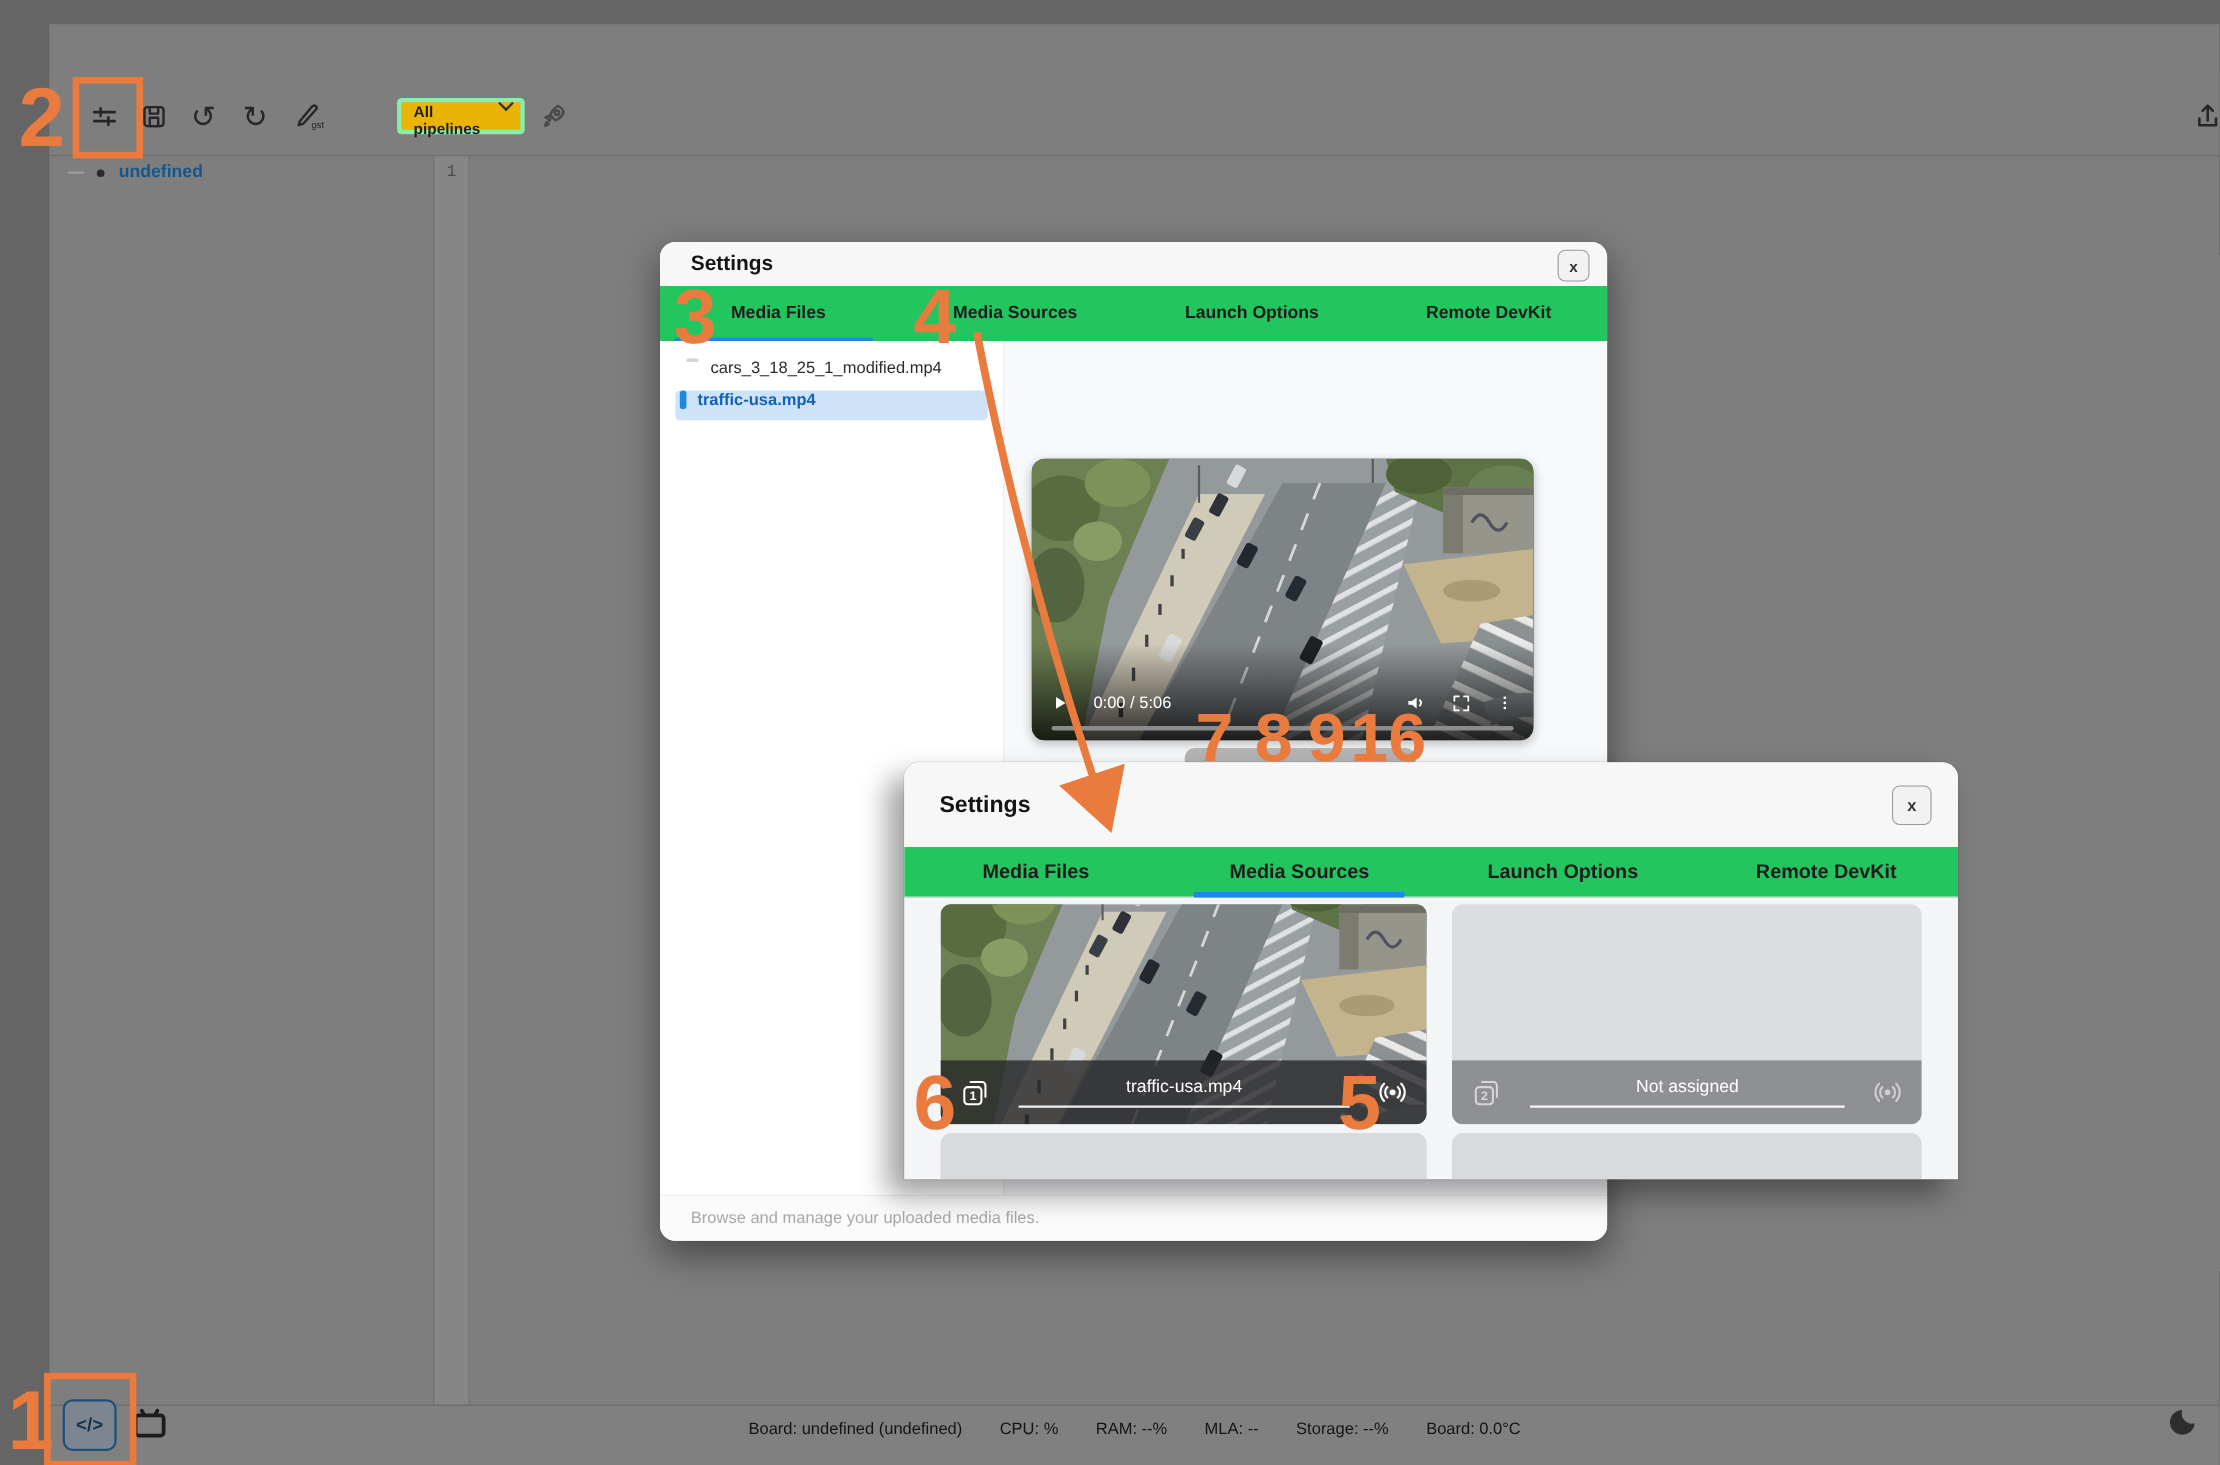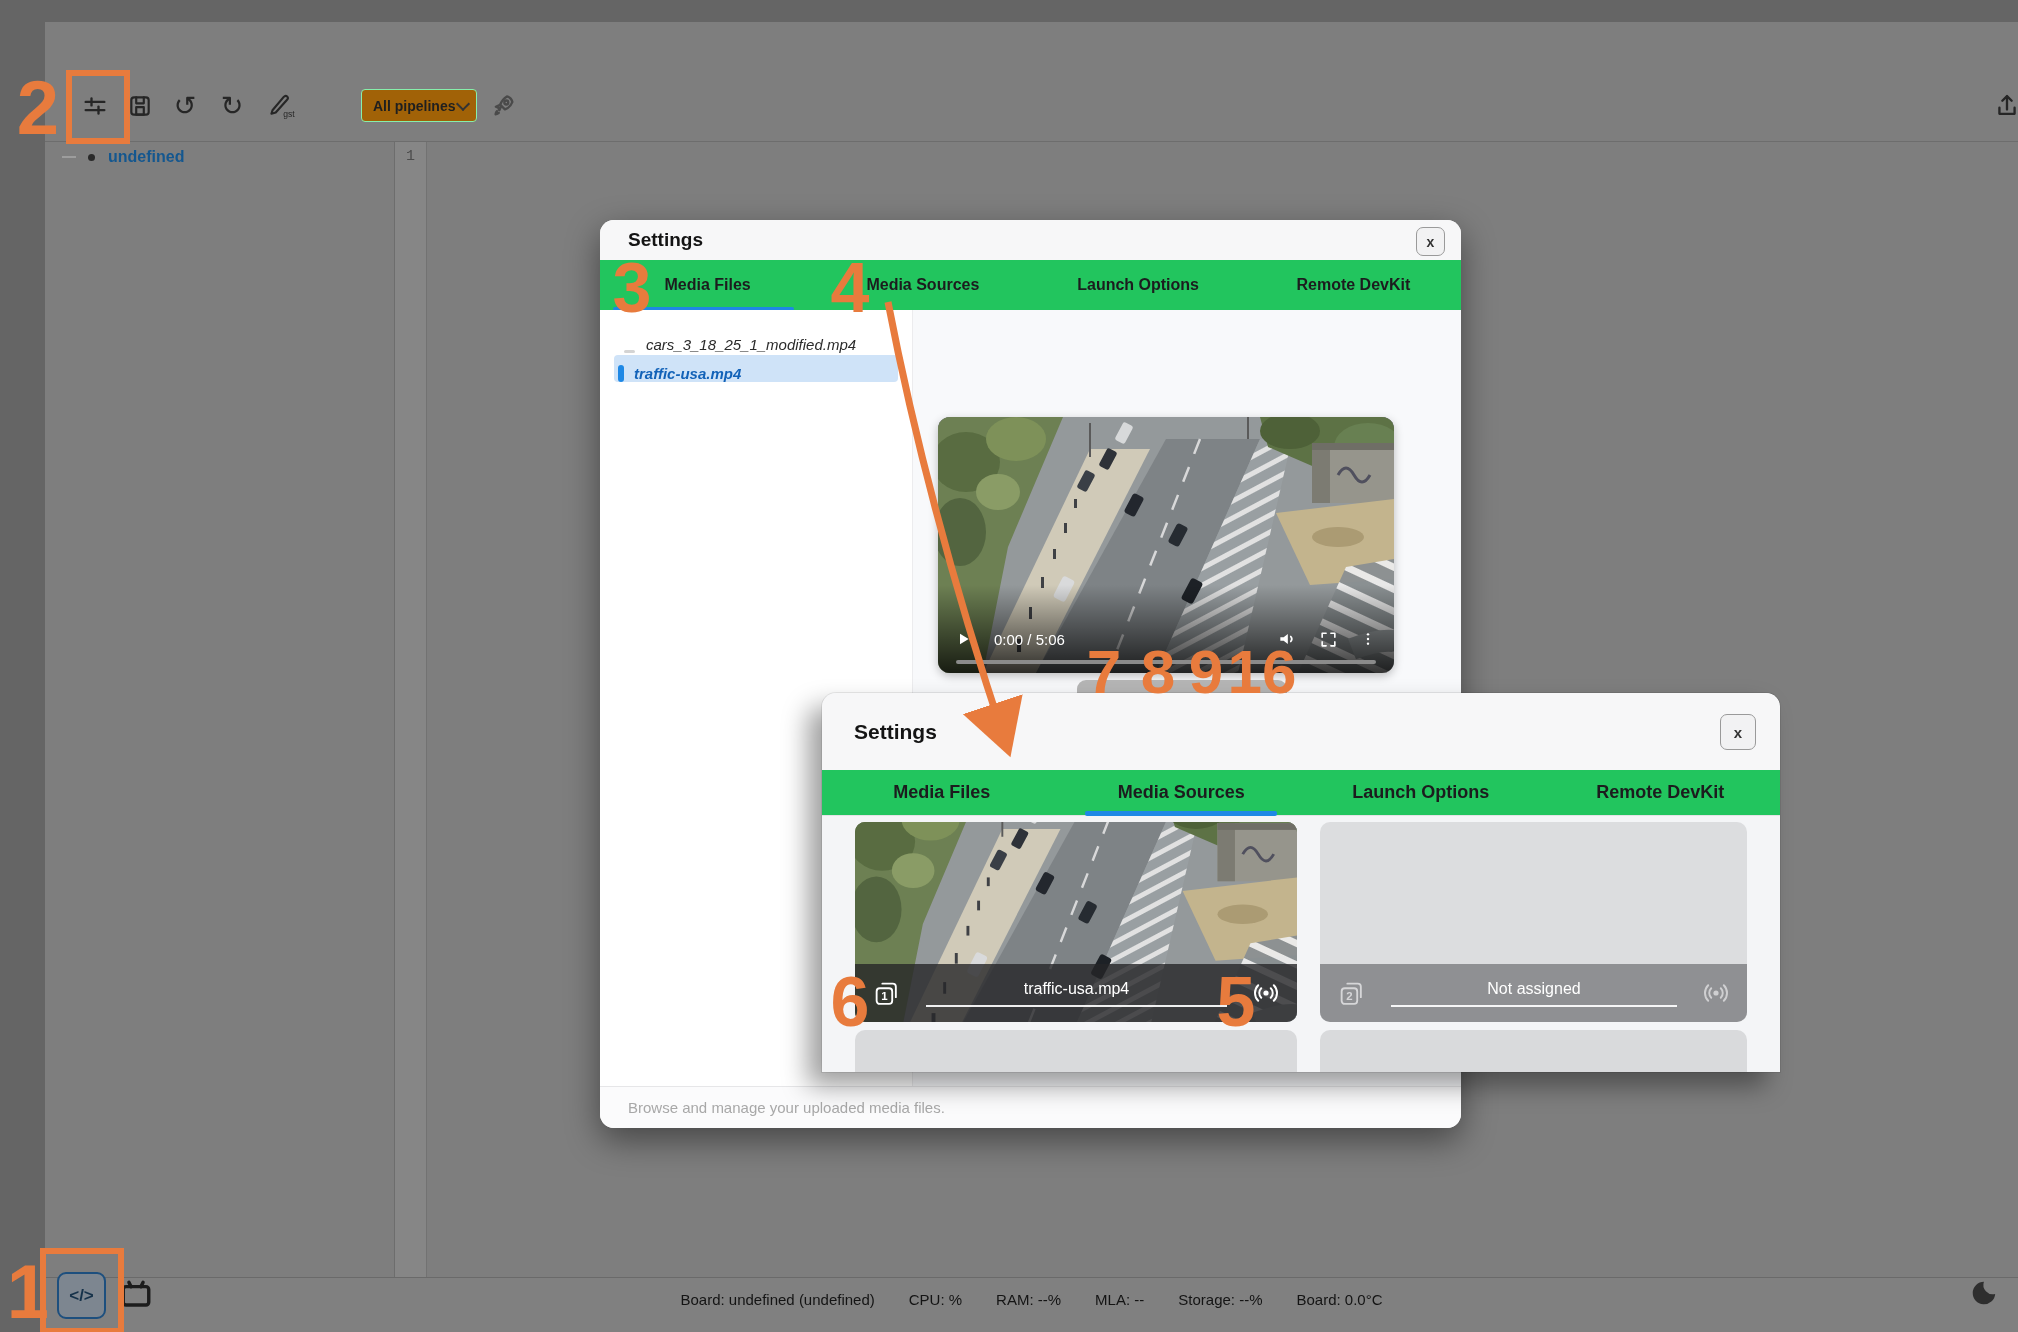--- a/index.html
+++ b/index.html
@@ -8,21 +8,21 @@
   #app{position:absolute;left:45px;top:22px;right:0;bottom:0;background:#7e7e7e;}
   #app-header{position:absolute;left:45px;top:22px;right:0;height:42px;background:#8d8d8d;border-bottom:1px solid #6a6a6a;display:flex;align-items:center;padding-left:16px;}
   .brand{display:flex;align-items:baseline;color:#242424;}
   .brand .sima{font-size:24px;font-weight:400;letter-spacing:.5px;margin-left:8px;color:#2a2a2a;}
   .brand .sup{font-size:10px;font-weight:700;vertical-align:super;position:relative;top:-9px;margin-left:1px;color:#2a2a2a;}
   .brand .prod{font-size:22px;font-weight:700;margin-left:14px;color:#1d1d1d;}
   #toolbar{position:absolute;left:45px;top:65px;right:0;height:76px;background:#7e7e7e;border-bottom:1px solid #6d6d6d;}
   .tbtn{position:absolute;top:24px;width:34px;height:34px;display:flex;align-items:center;justify-content:center;color:#222;}
   .tbtn svg{stroke:#262626;fill:none;stroke-width:2;stroke-linecap:round;stroke-linejoin:round;}
   .glyph-btn{font-size:27px;color:#262626;line-height:1;}
-  #pipeline-select{position:absolute;left:316px;top:24px;width:116px;height:33px;border:1px solid #86efac;border-radius:4px;background:#a16207;display:flex;align-items:center;padding:0 8px 0 11px;box-sizing:border-box;}
+  #pipeline-select{position:absolute;left:316px;top:24px;width:116px;height:33px;border:4px solid #86efac;border-radius:4px;background:#eab308;display:flex;padding:0 8px 0 11px;box-sizing:border-box;}
   #pipeline-select .lbl{font-size:14px;font-weight:700;color:#1f1f1f;flex:1;}
   .chev{width:8px;height:8px;border-right:2px solid #333;border-bottom:2px solid #333;transform:rotate(45deg);margin-top:-4px;}
   
   #side-divider{position:absolute;left:394px;top:142px;width:1px;bottom:55px;background:#6d6d6d;}
   #gutter{position:absolute;left:395px;top:142px;width:31px;bottom:55px;background:#868686;border-right:1px solid #727272;}
   #gutter .ln{display:block;text-align:center;margin-top:6px;font-size:15px;color:#4c4c4c;font-family:"Liberation Mono",monospace;}
   #tree-item{position:absolute;left:62px;top:148px;display:flex;align-items:center;}
   #tree-item .dash{width:14px;height:2px;background:#9d9d9d;margin-right:12px;}
   #tree-item .dot{width:7px;height:7px;border-radius:50%;background:#2a2a2a;margin-right:13px;}
   #tree-item .lbl{font-size:16px;font-weight:700;color:#14578f;}
@@ -44,21 +44,21 @@
   
   #dlg1{position:absolute;left:600px;top:220px;width:861px;height:908px;z-index:10;}
   #dlg1 .dlg-header{height:40px;padding-left:28px;}
   #dlg1 .dlg-title{font-size:19px;}
   #dlg1 .close-btn{right:16px;top:7px;width:27px;height:27px;}
   #dlg1 .tabs{top:40px;height:50px;}
   #dlg1 .tab{font-size:16px;font-weight:700;}
   #dlg1 .tab .underline{height:4px;}
   #dlg1-body{position:absolute;left:0;right:0;top:90px;bottom:41px;background:#f8f9fb;}
   #file-panel{position:absolute;left:0;top:0;bottom:0;width:312px;background:#ffffff;border-right:1px solid #ececee;}
-  .file-row{display:flex;align-items:flex-end;height:27px;margin:2px 14px 0 14px;border-radius:4px;font-size:15px;color:#2b2b2b;padding-left:10px;font-style:italic;}
+  .file-row{display:flex;align-items:flex-start;height:27px;margin:2px 14px 0 14px;border-radius:4px;font-size:15px;color:#2b2b2b;padding-left:10px;}
   .file-row .mini-dash{width:11px;height:3px;background:#d4d4d4;margin-right:11px;border-radius:2px;}
   .file-row.selected{background:#cfe3f8;color:#1262b8;font-weight:700;}
   .file-row .pill{width:6px;height:17px;border-radius:3px;background:#1e88e5;margin-right:10px;margin-left:-6px;}
   #video-card{position:absolute;left:338px;top:107px;width:456px;height:256px;border-radius:12px;overflow:hidden;background:#15181c;box-shadow:0 3px 10px rgba(0,0,0,.25);}
   #video-grad{position:absolute;left:0;right:0;bottom:0;height:88px;background:linear-gradient(180deg,rgba(0,0,0,0),rgba(0,0,0,.78));}
   #video-controls{position:absolute;left:0;right:0;bottom:16px;height:36px;display:flex;align-items:center;padding:0 18px;gap:22px;color:#fff;}
   #video-controls .time{font-size:15px;}
   #video-controls .spacer{flex:1;}
   #video-controls svg{stroke:#fff;fill:none;stroke-width:2;stroke-linecap:round;stroke-linejoin:round;}
   #progress{position:absolute;left:18px;right:18px;bottom:9px;height:4px;border-radius:2px;background:#8b8b8b;}

